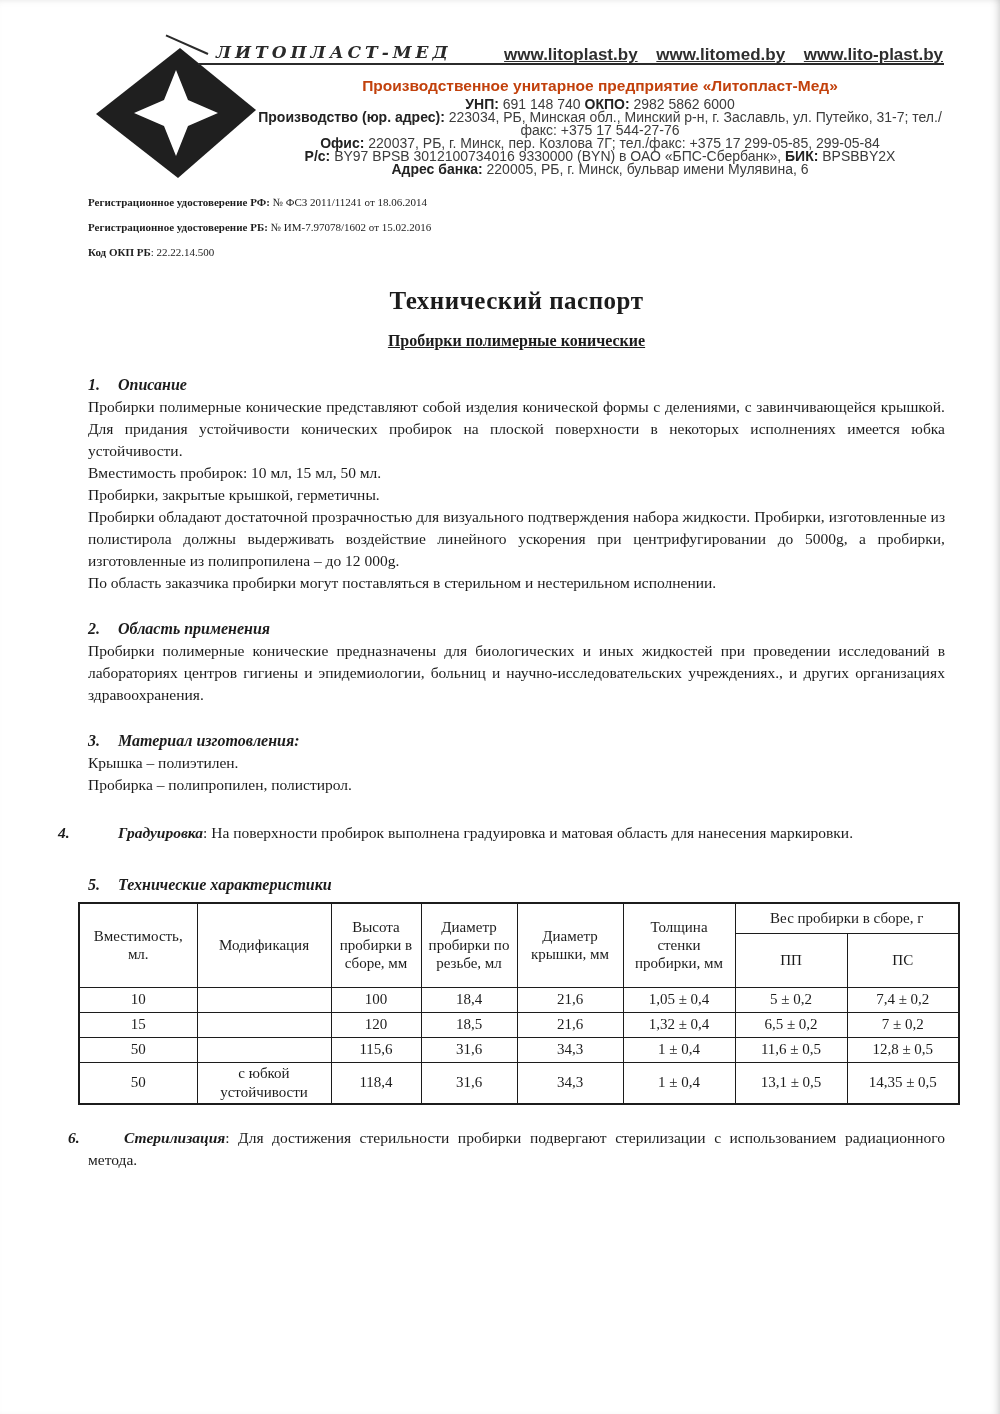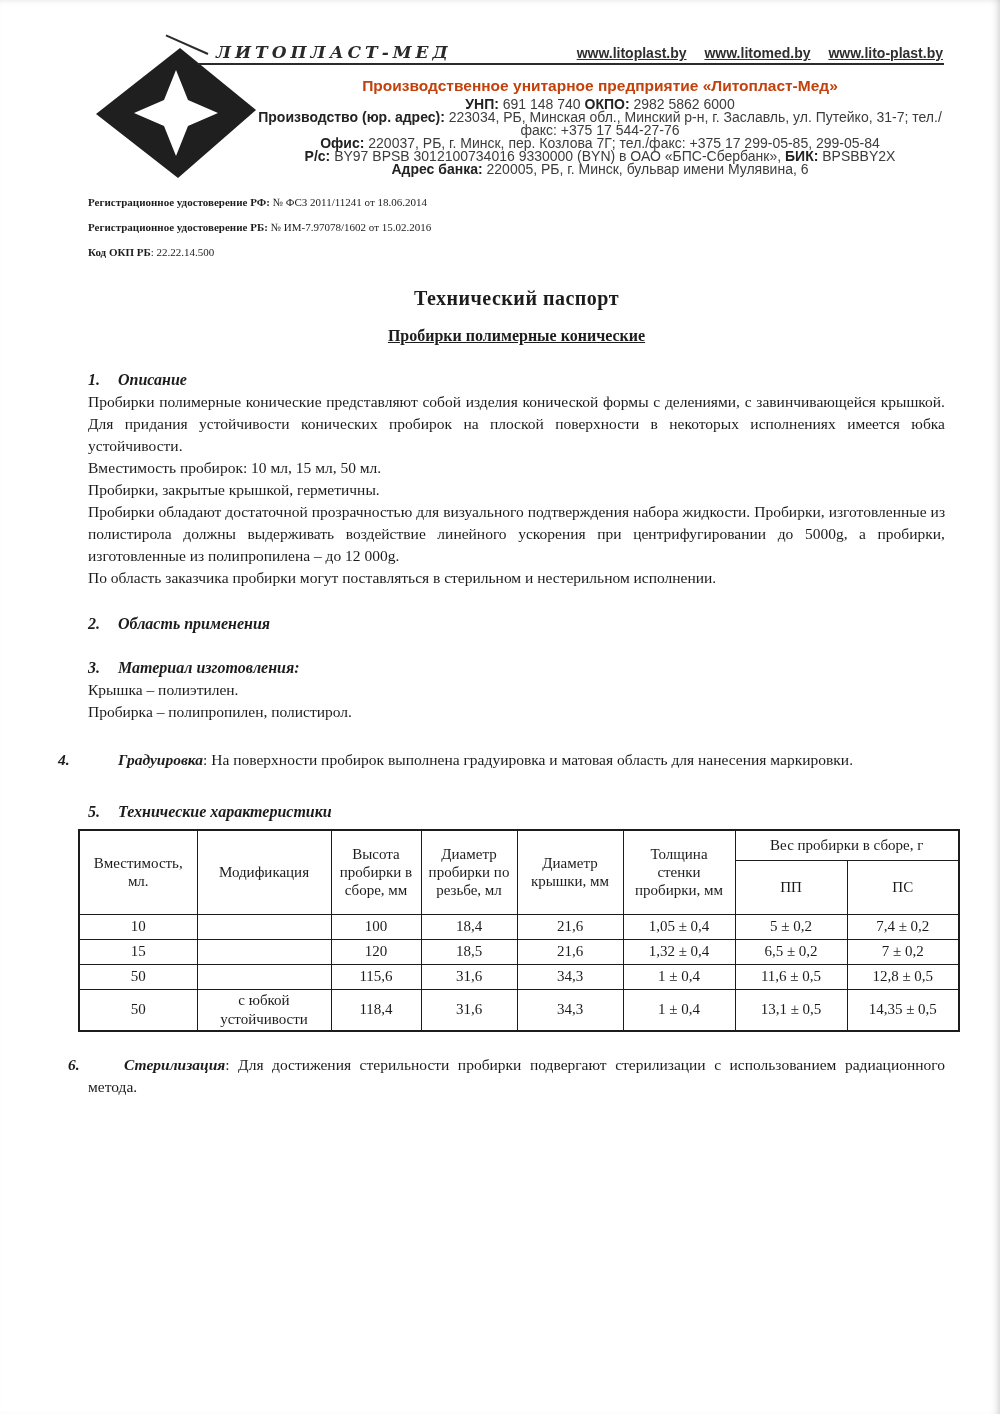--- a/index.html
+++ b/index.html
@@ -18,35 +18,35 @@
 
   
   .header { position: absolute; top: 0; left: 0; width: 100%; height: 188px; font-family: "Liberation Sans", sans-serif; }
   .logo { position: absolute; left: 94px; top: 46px; width: 164px; height: 134px; }
   .logo svg { width: 100%; height: 100%; display: block; }
   .wordmark {
     position: absolute; left: 216px; top: 42px;
     font-family: "DejaVu Serif", serif; font-style: italic; font-weight: bold;
     font-size: 17px; letter-spacing: 4px; color: #2a2a2a; white-space: nowrap;
   }
-  .websites { position: absolute; right: 57px; top: 45px; font-size: 14px; font-weight: bold; color: #2e2e2e; white-space: nowrap; }
+  .websites { position: absolute; right: 57px; top: 45px; font-size: 17px; font-weight: bold; color: #2e2e2e; white-space: nowrap; }
   .websites span { text-decoration: underline; margin-left: 14px; }
   .rule { position: absolute; left: 198px; top: 63px; width: 746px; height: 2px; background: #2b2b2b; }
   .rule-diag { position: absolute; left: 162px; top: 53px; width: 46px; height: 2px; background: #2b2b2b; transform: rotate(24deg); transform-origin: right center; }
   .head-info { position: absolute; left: 250px; right: 50px; top: 77px; text-align: center; color: #3c3c3c; }
   .company { font-size: 15.5px; font-weight: bold; color: #c2410c; margin-bottom: 3px; }
   .hline { font-size: 14px; line-height: 13px; }
   .hline b { color: #222; }
 
   
   .content { position: absolute; top: 190px; left: 88px; width: 857px; }
   .reg-line { margin: 0; font-size: 11px; line-height: 25px; }
   .reg-line b { font-weight: bold; }
 
-  .title { margin: 22px 0 0; text-align: center; font-size: 20px; font-weight: bold; letter-spacing: .5px; }
+  .title { margin: 22px 0 0; text-align: center; font-size: 25px; font-weight: bold; letter-spacing: .5px; }
   .subtitle { margin: 17px 0 0; text-align: center; font-size: 16px; font-weight: bold; text-decoration: underline; }
 
   .sec-head { margin: 26px 0 2px; font-size: 16px; font-weight: bold; font-style: italic; }
   .snum { display: inline-block; min-width: 30px; }
   .bi { font-weight: bold; font-style: italic; }
 
   .para { margin: 0; font-size: 15.5px; line-height: 22px; text-align: justify; }
   .gap-top { margin-top: 26px; }
   .hang { padding-left: 30px; text-indent: -30px; }
   .s6 { text-indent: -10px; margin-top: 22px; }
@@ -135,20 +135,21 @@
     <h2 class="subtitle">Пробирки полимерные конические</h2>
 
     <h3 class="sec-head"><span class="snum">1.</span><span>Описание</span></h3>
     <p class="para">Пробирки полимерные конические представляют собой изделия конической формы с делениями, с завинчивающейся крышкой. Для придания устойчивости конических пробирок на плоской поверхности в некоторых исполнениях имеется юбка устойчивости.</p>
     <p class="para">Вместимость пробирок: 10 мл, 15 мл, 50 мл.</p>
     <p class="para">Пробирки, закрытые крышкой, герметичны.</p>
     <p class="para">Пробирки обладают достаточной прозрачностью для визуального подтверждения набора жидкости. Пробирки, изготовленные из полистирола должны выдерживать воздействие линейного ускорения при центрифугировании до 5000g, а пробирки, изготовленные из полипропилена – до 12 000g.</p>
     <p class="para">По область заказчика пробирки могут поставляться в стерильном и нестерильном исполнении.</p>
 
     <h3 class="sec-head"><span class="snum">2.</span><span>Область применения</span></h3>
+    <p class="para">Пробирки полимерные конические предназначены для биологических и иных жидкостей при проведении исследований в лабораториях центров гигиены и эпидемиологии, больниц и научно-исследовательских учреждениях., и других организациях здравоохранения.</p>
 
     <h3 class="sec-head"><span class="snum">3.</span><span>Материал изготовления:</span></h3>
     <p class="para">Крышка – полиэтилен.</p>
     <p class="para">Пробирка – полипропилен, полистирол.</p>
 
     <p class="para hang gap-top"><span class="snum bi">4.</span><span class="bi">Градуировка</span><span>: На поверхности пробирок выполнена градуировка и матовая область для нанесения маркировки.</span></p>
 
     <h3 class="sec-head" style="margin-top:32px;"><span class="snum">5.</span><span>Технические характеристики</span></h3>
 
     <table class="spec-table">

